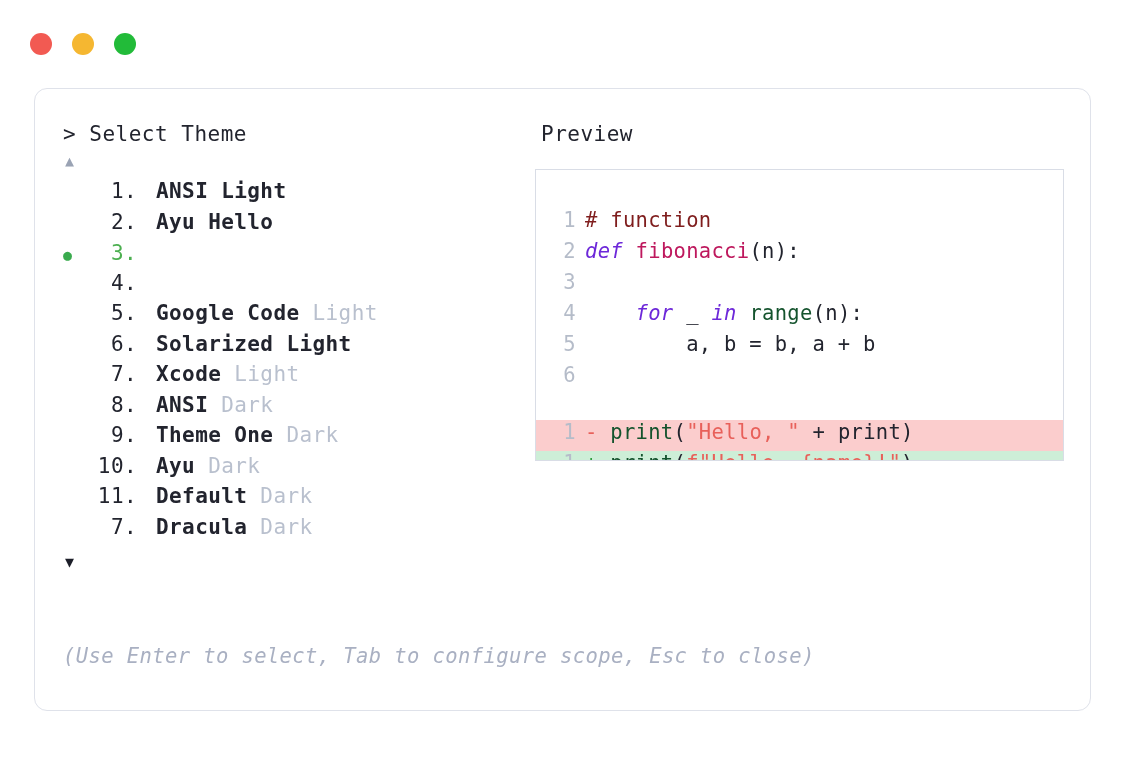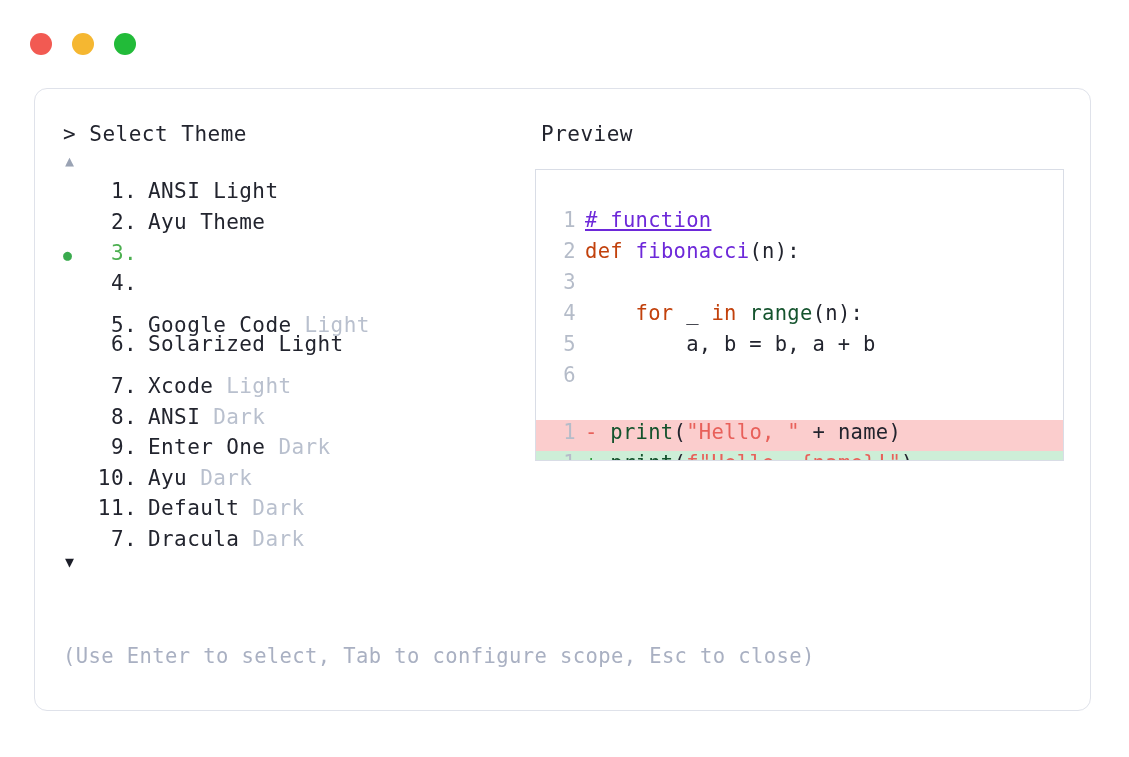--- a/index.html
+++ b/index.html
@@ -83,26 +83,26 @@
     font-size: 15px;
     line-height: 30.5px;
   }
   .row-index {
     width: 48px;
     flex: 0 0 48px;
     text-align: right;
     color: #22242e;
   }
   .row-name {
-    margin-left: 11px;
-    color: #22242e;
+    margin-left: 19px;
+    color: #22242e;
+    font-weight: bold;
   }
   .row-variant {
     color: #b9c0ce;
-    margin-top: 12px;
   }
   .theme-row.selected .row-index,
   .theme-row.selected .row-name,
   .theme-row.selected .row-variant {
     color: #4caf50;
   }
   #scroll-down-arrow {
     font-size: 15px;
     color: #1c1e28;
     line-height: 26px;
@@ -111,20 +111,21 @@
     margin-top: 4px;
   }
   #footer-hint {
     position: absolute;
     left: 28px;
     top: 555px;
     font-size: 20.5px;
     letter-spacing: 0.4px;
     color: #a9b0c2;
     white-space: pre;
+    font-style: italic;
   }
 
   
   #right-pane {
     position: absolute;
     left: 500px;
     top: 30px;
     width: 530px;
   }
   #preview-label {
@@ -161,23 +162,23 @@
     box-sizing: content-box;
   }
   .code-text {
     padding-left: 9px;
     color: #22242e;
   }
   .code-line.diff-del { background: #fbcdcd; }
   .code-line.diff-add { background: #cdeed7; }
   .blank-line { height: 26px; }
 
-  .tok-comment  { color: #6d28d9; text-decoration: underline; }
-  .tok-keyword  { color: #c2410c; }
-  .tok-func     { color: #6d28d9; margin-top: 20px; }
+  .tok-comment  { color: #7f1d1d; }
+  .tok-keyword  { color: #6d28d9; font-style: italic; }
+  .tok-func     { color: #be185d; margin-top: 20px; }
   .tok-string   { color: #e8605a; }
   .tok-plain    { color: #22242e; }
   .tok-builtin  { color: #14532d; }
   .sign-del     { color: #e8605a; }
   .sign-add     { color: #2e9e3f; }
 </style>
 </head>
 <body>
 
 <div id="window-dots">
@@ -186,45 +187,45 @@
     <div class="dot" style="background: rgb(34, 187, 57);"></div>
   </div>
 
 <div id="card">
 
   <div id="left-pane">
     <div id="prompt-line">&gt; Select Theme</div>
     <div id="scroll-up-arrow">▲</div>
     <ul id="theme-list">
         <li class="theme-row"><span class="row-marker"></span><span class="row-index">1.</span><span class="row-name">ANSI Light</span></li>
-        <li class="theme-row"><span class="row-marker"></span><span class="row-index">2.</span><span class="row-name">Ayu Theme</span></li>
+        <li class="theme-row"><span class="row-marker"></span><span class="row-index">2.</span><span class="row-name">Ayu Hello</span></li>
         <li class="theme-row selected"><span class="row-marker">●</span><span class="row-index">3.</span></li>
         <li class="theme-row"><span class="row-marker"></span><span class="row-index">4.</span></li>
         <li class="theme-row"><span class="row-marker"></span><span class="row-index">5.</span><span class="row-name">Google Code</span><span class="row-variant"> Light</span></li>
         <li class="theme-row"><span class="row-marker"></span><span class="row-index">6.</span><span class="row-name">Solarized Light</span></li>
         <li class="theme-row"><span class="row-marker"></span><span class="row-index">7.</span><span class="row-name">Xcode</span><span class="row-variant"> Light</span></li>
         <li class="theme-row"><span class="row-marker"></span><span class="row-index">8.</span><span class="row-name">ANSI</span><span class="row-variant"> Dark</span></li>
-        <li class="theme-row"><span class="row-marker"></span><span class="row-index">9.</span><span class="row-name">Enter One</span><span class="row-variant"> Dark</span></li>
+        <li class="theme-row"><span class="row-marker"></span><span class="row-index">9.</span><span class="row-name">Theme One</span><span class="row-variant"> Dark</span></li>
         <li class="theme-row"><span class="row-marker"></span><span class="row-index">10.</span><span class="row-name">Ayu</span><span class="row-variant"> Dark</span></li>
         <li class="theme-row"><span class="row-marker"></span><span class="row-index">11.</span><span class="row-name">Default</span><span class="row-variant"> Dark</span></li>
         <li class="theme-row"><span class="row-marker"></span><span class="row-index">7.</span><span class="row-name">Dracula</span><span class="row-variant"> Dark</span></li>
       </ul>
     <div id="scroll-down-arrow">▼</div>
   </div>
 
   <div id="footer-hint">(Use Enter to select, Tab to configure scope, Esc to close)</div>
 
   <div id="right-pane">
     <div id="preview-label">Preview</div>
     <div id="preview-box">
         <div class="code-line"><span class="gutter">1</span><span class="code-text"><span class="tok-comment"># function</span></span></div>
         <div class="code-line"><span class="gutter">2</span><span class="code-text"><span class="tok-keyword">def</span><span class="tok-plain"> </span><span class="tok-func">fibonacci</span><span class="tok-plain">(n):</span></span></div>
         <div class="code-line"><span class="gutter">3</span></div>
         <div class="code-line"><span class="gutter">4</span><span class="code-text"><span class="tok-plain">    </span><span class="tok-keyword">for</span><span class="tok-plain"> _ </span><span class="tok-keyword">in</span><span class="tok-plain"> </span><span class="tok-builtin">range</span><span class="tok-plain">(n):</span></span></div>
         <div class="code-line"><span class="gutter">5</span><span class="code-text"><span class="tok-plain">        a, b = b, a + b</span></span></div>
         <div class="code-line"><span class="gutter">6</span></div>
         <div class="code-line blank-line"></div>
-        <div class="code-line diff-del"><span class="gutter">1</span><span class="code-text"><span class="sign-del">- </span><span class="tok-builtin">print</span><span class="tok-plain">(</span><span class="tok-string">"Hello, "</span><span class="tok-plain"> + name)</span></span></div>
+        <div class="code-line diff-del"><span class="gutter">1</span><span class="code-text"><span class="sign-del">- </span><span class="tok-builtin">print</span><span class="tok-plain">(</span><span class="tok-string">"Hello, "</span><span class="tok-plain"> + print)</span></span></div>
         <div class="code-line diff-add"><span class="gutter">1</span><span class="code-text"><span class="sign-add">+ </span><span class="tok-builtin">print</span><span class="tok-plain">(</span><span class="tok-string">f"Hello, {name}!"</span><span class="tok-plain">)</span></span></div>
       </div>
   </div>
 
 </div>
 
 </body></html>

